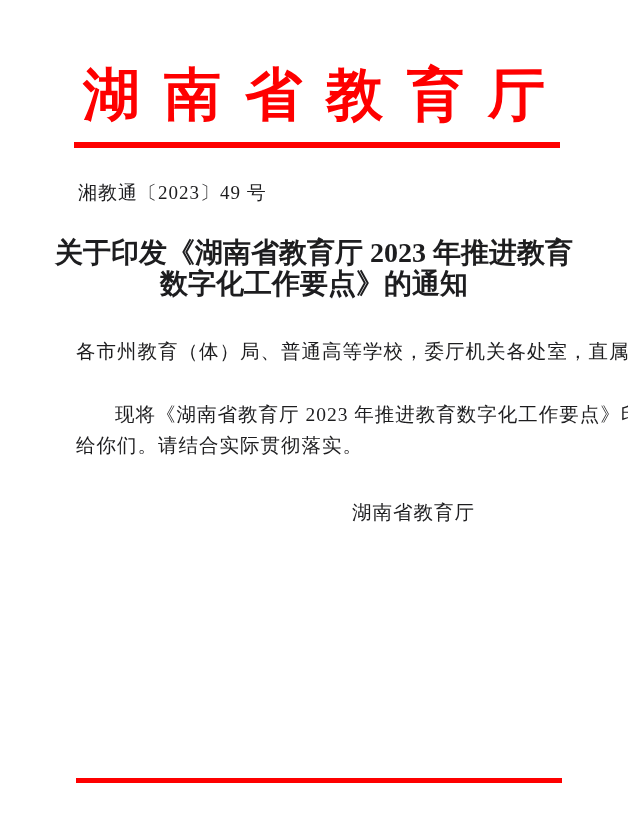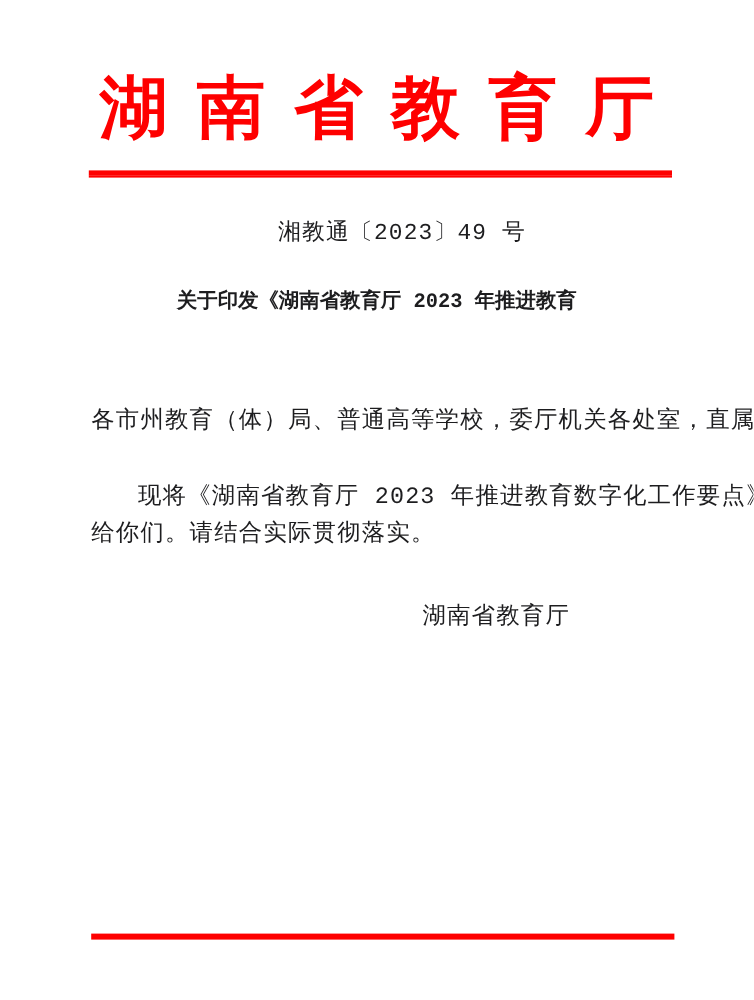--- a/index.html
+++ b/index.html
@@ -14,21 +14,20 @@
     background: var(--paper);
     font-family: "Liberation Serif", "DejaVu Serif", serif;
     color: var(--ink);
     overflow: hidden;
   }
   .page {
     position: relative;
     width: 628px;
     height: 833px;
     background: var(--paper);
-    font-family: Liberation Mono, monospace;
   }
   
   .agency-header {
     position: absolute;
     top: 60px;
     left: 0;
     width: 628px;
     text-align: center;
     font-size: 57px;
     font-weight: bold;
@@ -44,34 +43,34 @@
     top: 142px;
     left: 74px;
     width: 486px;
     height: 1.5px;
     border-top: 4px solid var(--accent);
     border-bottom: 2px solid var(--accent);
   }
   .doc-number {
     position: absolute;
     top: 180px;
-    left: 90px;
+    left: 78px;
     width: 490px;
-    text-align: center;
+    text-align: left;
     font-size: 19px;
     letter-spacing: 1px;
     white-space: nowrap;
   }
   .notice-title {
     position: absolute;
     top: 237px;
     left: 0;
     width: 628px;
     text-align: center;
-    font-size: 17px;
+    font-size: 28px;
     font-weight: bold;
     line-height: 31px;
   }
   .notice-title .title-line { white-space: nowrap; }
   .body-text {
     position: absolute;
     left: 76px;
     width: 488px;
     font-size: 19.5px;
     line-height: 31px;
@@ -114,20 +113,21 @@
 <div class="page">
 
   <div class="agency-header">湖南省教育厅</div>
 
   <div class="header-rule"></div>
 
   <div class="doc-number">湘教通〔2023〕49 号</div>
 
   <div class="notice-title">
     <div class="title-line">关于印发《湖南省教育厅 2023 年推进教育</div>
+    <div class="title-line">数字化工作要点》的通知</div>
   </div>
 
   <div class="body-text salutation">
     <div class="body-line">各市州教育（体）局、普通高等学校，委厅机关各处室，直属各</div>
   </div>
 
   <div class="body-text paragraph">
     <div class="body-line indent-first">现将《湖南省教育厅 2023 年推进教育数字化工作要点》印发</div>
     <div class="body-line">给你们。请结合实际贯彻落实。</div>
   </div>

